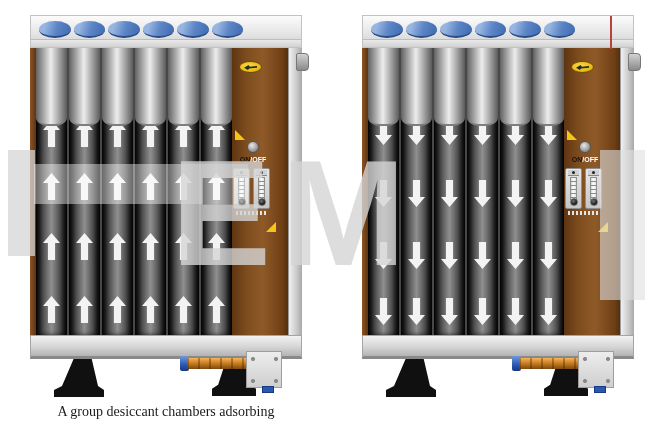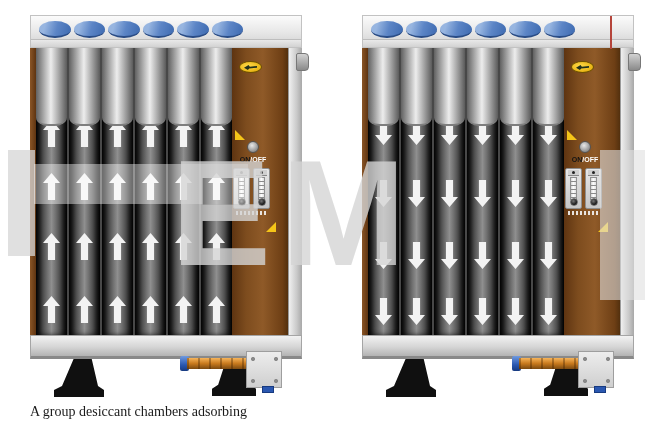--- a/index.html
+++ b/index.html
@@ -96,21 +96,21 @@
        background-image:radial-gradient(circle at 6px 7px,#8a8a8a 1.6px,transparent 2.4px),
                         radial-gradient(circle at 29px 7px,#8a8a8a 1.6px,transparent 2.4px),
                         radial-gradient(circle at 6px 29px,#8a8a8a 1.6px,transparent 2.4px),
                         radial-gradient(circle at 29px 29px,#8a8a8a 1.6px,transparent 2.4px),
                         linear-gradient(180deg,#ededed,#cfcfcf);
        border:1px solid #9e9e9e;}
   .junction-tag{position:absolute;left:232px;top:371px;width:12px;height:7px;z-index:5;
        background:#2a57b0;border:1px solid #173a80;box-sizing:border-box;}
 
   
-  .caption{position:absolute;left:0;top:389px;width:272px;white-space:nowrap;
+  .caption{position:absolute;left:0;top:389px;width:272px;text-align:center;white-space:nowrap;
        font-family:"Liberation Serif",serif;font-size:14px;color:#1a1a1a;}
 
   
   .wm{position:absolute;z-index:30;pointer-events:none;background:rgba(213,213,213,0.75);}
   #wm-bar-left{left:8px;top:150px;width:27px;height:106px;}
   #wm-hband{left:34px;top:164px;width:214px;height:40px;background:rgba(255,255,255,0.42);}
   #wm-bar-right{left:600px;top:150px;width:45px;height:150px;background:rgba(224,224,224,0.6);}
   #wm-letters{position:absolute;left:156px;top:138px;z-index:30;pointer-events:none;
        font-family:"Liberation Sans",sans-serif;font-size:150px;font-weight:bold;line-height:1;
        letter-spacing:10px;color:rgba(213,213,213,0.8);padding-left:15px;}

